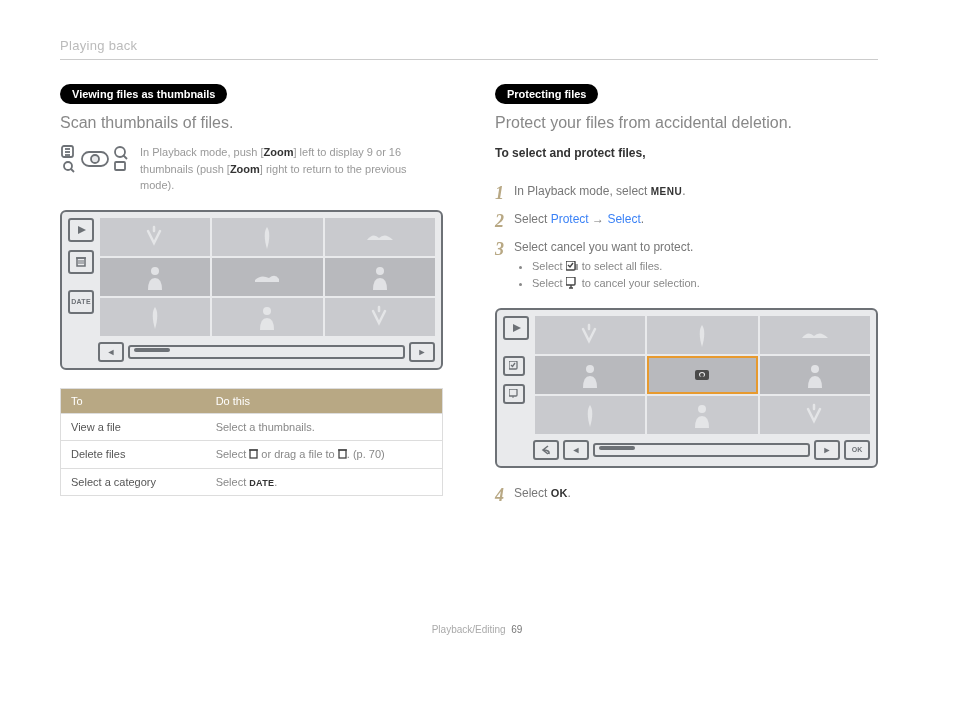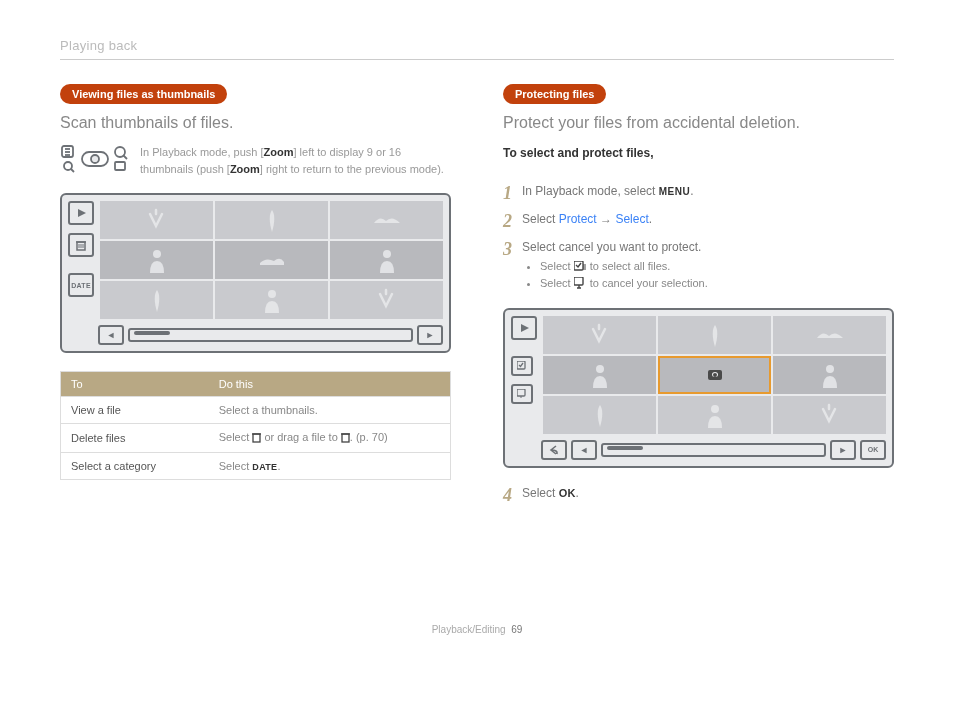--- a/index.html
+++ b/index.html
@@ -1,20 +1,20 @@
 <!DOCTYPE html>
 <html><head>
 <meta charset="utf-8">
 <style>
   html,body{margin:0;padding:0;background:#fff;font-family:Arial,Helvetica,sans-serif;color:#555}
-  .page{width:954px;height:651px;position:relative;box-sizing:border-box;padding:38px 60px 0 60px}
+  .page{width:954px;height:651px;position:relative;box-sizing:border-box;padding:38px 76px 0 60px}
   .breadcrumb{font-size:13px;color:#bbb;border-bottom:1px solid #ccc;padding-bottom:6px;margin-bottom:24px;letter-spacing:.3px}
   .cols{display:flex;gap:52px}
   .col{flex:1;min-width:0}
-  .pill{display:inline-block;background:#c2410c;color:#fff;font-size:11px;padding:4px 12px;border-radius:11px;margin-bottom:10px;font-weight:600}
+  .pill{display:inline-block;background:#000000;color:#fff;font-size:11px;padding:4px 12px;border-radius:11px;margin-bottom:10px;font-weight:600}
   .lead{font-size:16px;color:#888;margin:0 0 12px 0}
   .zoomrow{display:flex;align-items:flex-start;gap:10px;margin-bottom:16px}
   .zoomtext{font-size:11px;color:#999;line-height:1.5}
   .zoomtext b{color:#333;font-weight:700}
   .zoomicon{flex:0 0 auto}
   .zoomicon svg{display:block}
   .screen{border:2px solid #6d7176;border-radius:6px;background:#e9eaec;padding:6px;margin-bottom:18px}
   
   .grid{display:grid;grid-template-columns:repeat(3,1fr);gap:2px}
   .cell{background:#c9cace;height:38px;display:flex;align-items:center;justify-content:center}

